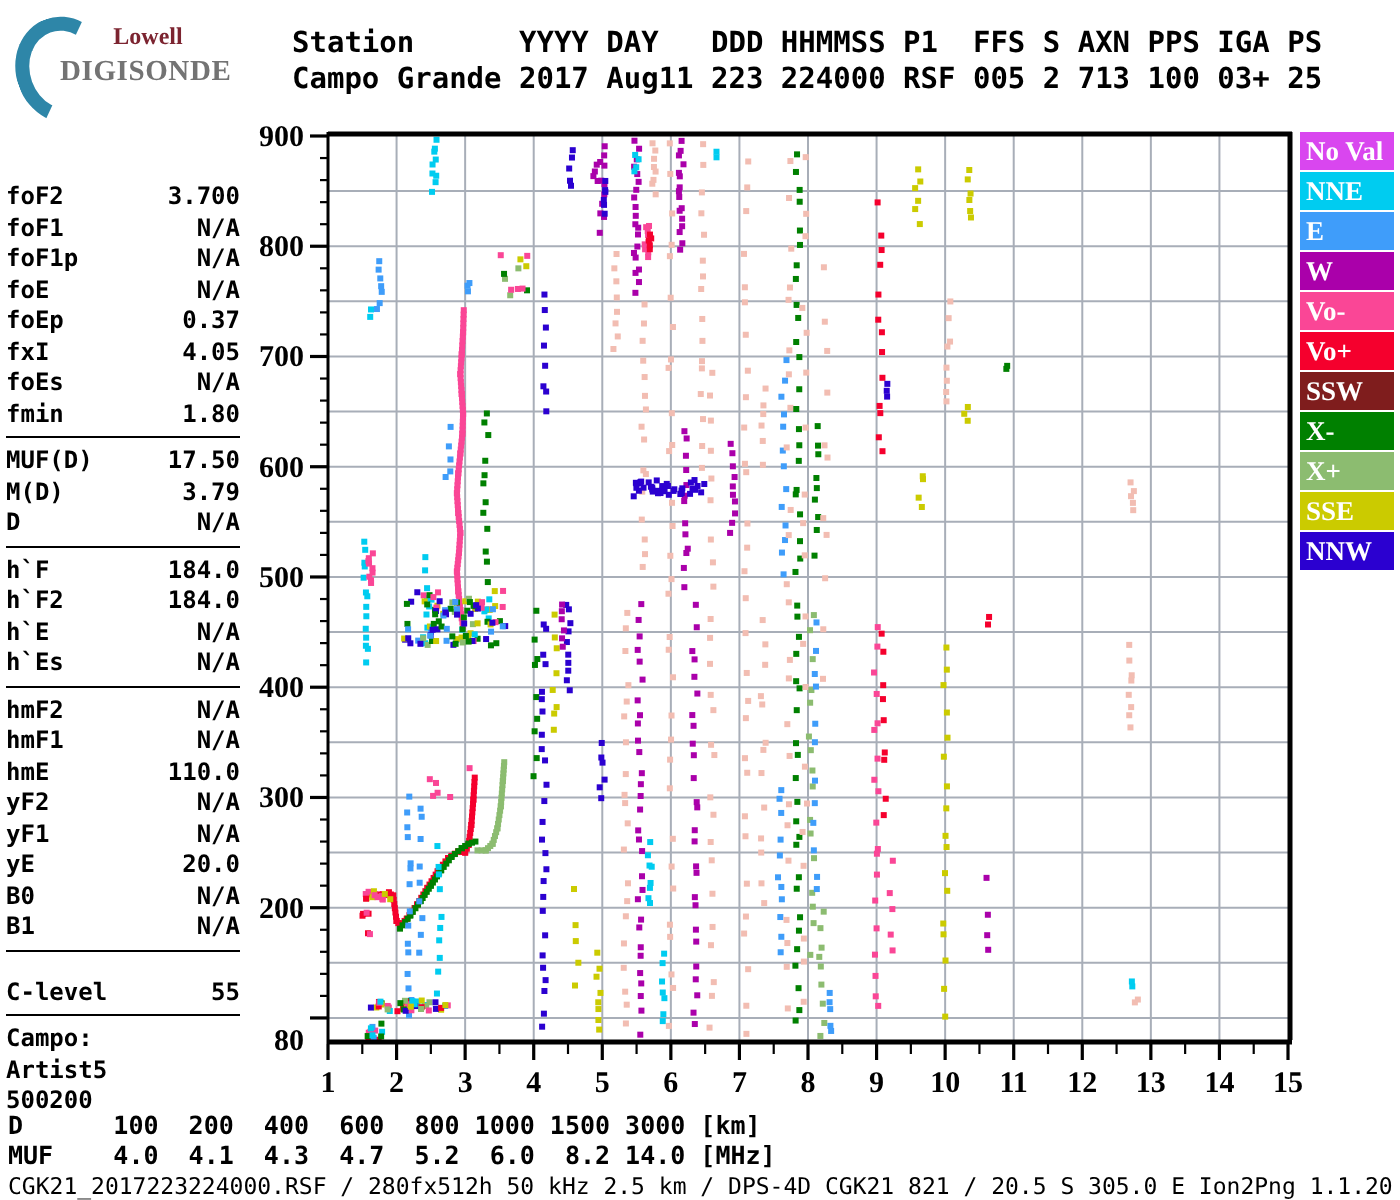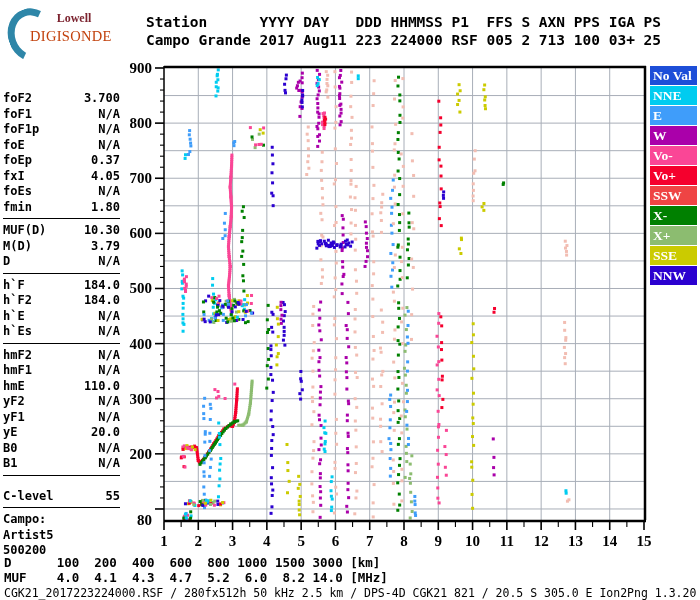--- a/index.html
+++ b/index.html
@@ -5,21 +5,21 @@
   html,body{margin:0;padding:0;background:#fff;}
   .page{position:relative;width:700px;height:600px;background:#fff;overflow:hidden;
         font-family:"Liberation Sans",sans-serif;color:#000;}
   
   .logo{position:absolute;left:6px;top:4px;width:104px;height:50px;}
   .logo-arc{position:absolute;left:2px;top:4px;width:34px;height:40px;border:7px solid transparent;
             border-left-color:#2e86a8;border-top-color:#2e86a8;border-radius:50%;transform:rotate(-20deg);}
   .logo-lowell{position:absolute;left:34px;top:7px;width:68px;text-align:center;
                font-family:"Liberation Serif",serif;font-weight:bold;font-size:12px;color:#7c2430;}
   .logo-digi{position:absolute;left:24px;top:24px;font-family:"Liberation Serif",serif;
-             font-weight:normal;font-size:14.5px;letter-spacing:.3px;color:#c2410c;}
+             font-weight:bold;font-size:14.5px;letter-spacing:.3px;color:#737373;}
   
   .titleblock{position:absolute;left:114px;top:13px;font-family:"DejaVu Sans Mono",monospace;
               font-weight:bold;font-size:14.5px;line-height:18px;white-space:pre;margin-left:32px;}
   
   .params{position:absolute;left:3px;top:59px;width:117px;font-family:"DejaVu Sans Mono",monospace;
           font-weight:bold;font-size:12px;margin-top:32px;}
   .prow{display:flex;justify-content:space-between;height:15.5px;line-height:15.5px;}
   .psep{border-top:1.5px solid #000;margin:3px 0 4px 0;height:0;}
   
   .legend{position:absolute;left:650px;top:66px;width:47px;}
@@ -76,21 +76,21 @@
         <span>foEs</span>
         <span>N/A</span>
       </div>
       <div class="prow">
         <span>fmin</span>
         <span>1.80</span>
       </div>
       <div class="psep"></div>
       <div class="prow">
         <span>MUF(D)</span>
-        <span>10.30</span>
+        <span>17.50</span>
       </div>
       <div class="prow">
         <span>M(D)</span>
         <span>3.79</span>
       </div>
       <div class="prow">
         <span>D</span>
         <span>N/A</span>
       </div>
       <div class="psep"></div>
@@ -1611,31 +1611,31 @@
       <text x="438.2857142857143" y="546" text-anchor="middle" class="axlab">9</text>
       <text x="472.57142857142856" y="546" text-anchor="middle" class="axlab">10</text>
       <text x="506.85714285714283" y="546" text-anchor="middle" class="axlab">11</text>
       <text x="541.1428571428571" y="546" text-anchor="middle" class="axlab">12</text>
       <text x="575.4285714285714" y="546" text-anchor="middle" class="axlab">13</text>
       <text x="609.7142857142858" y="546" text-anchor="middle" class="axlab">14</text>
       <text x="644" y="546" text-anchor="middle" class="axlab">15</text>
     </svg>
 
   <div class="legend">
-      <div class="lg-item" style="background: #1d4ed8;">No Val</div>
+      <div class="lg-item" style="background: #d946ef;">No Val</div>
       <div class="lg-item" style="background: rgb(0, 204, 240);">NNE</div>
       <div class="lg-item" style="background: rgb(63, 157, 250);">E</div>
       <div class="lg-item" style="background: rgb(170, 0, 170);">W</div>
       <div class="lg-item" style="background: rgb(250, 70, 150);">Vo-</div>
       <div class="lg-item" style="background: rgb(245, 0, 45);">Vo+</div>
-      <div class="lg-item" style="background: #ef4444;">SSW</div>
+      <div class="lg-item" style="background: #7f1d1d;">SSW</div>
       <div class="lg-item" style="background: rgb(0, 128, 0);">X-</div>
       <div class="lg-item" style="background: rgb(140, 188, 112);">X+</div>
       <div class="lg-item" style="background: rgb(203, 203, 0);">SSE</div>
       <div class="lg-item" style="background: rgb(43, 0, 208);">NNW</div>
     </div>
 
   <div class="dmuf"><span>D      100  200  400  600  800 1000 1500 3000 [km]</span>
 <span>MUF    4.0  4.1  4.3  4.7  5.2  6.0  8.2 14.0 [MHz]</span></div>
 
-  <div class="statusline">CGK21_2017223224000.RSF / 280fx512h 50 kHz 2.5 km / DPS-4D CGK21 821 / 20.5 S 305.0 E Ion2Png 1.3.20</div>
+  <div class="statusline">CGK21_2017223224000.RSF / 280fx512h 50 kHz 2.5 km / DPS-4D CGK21 821 / 20.5 S 305.0 E Ion2Png 1.1.20</div>
 
 </div>
 
 </body></html>

